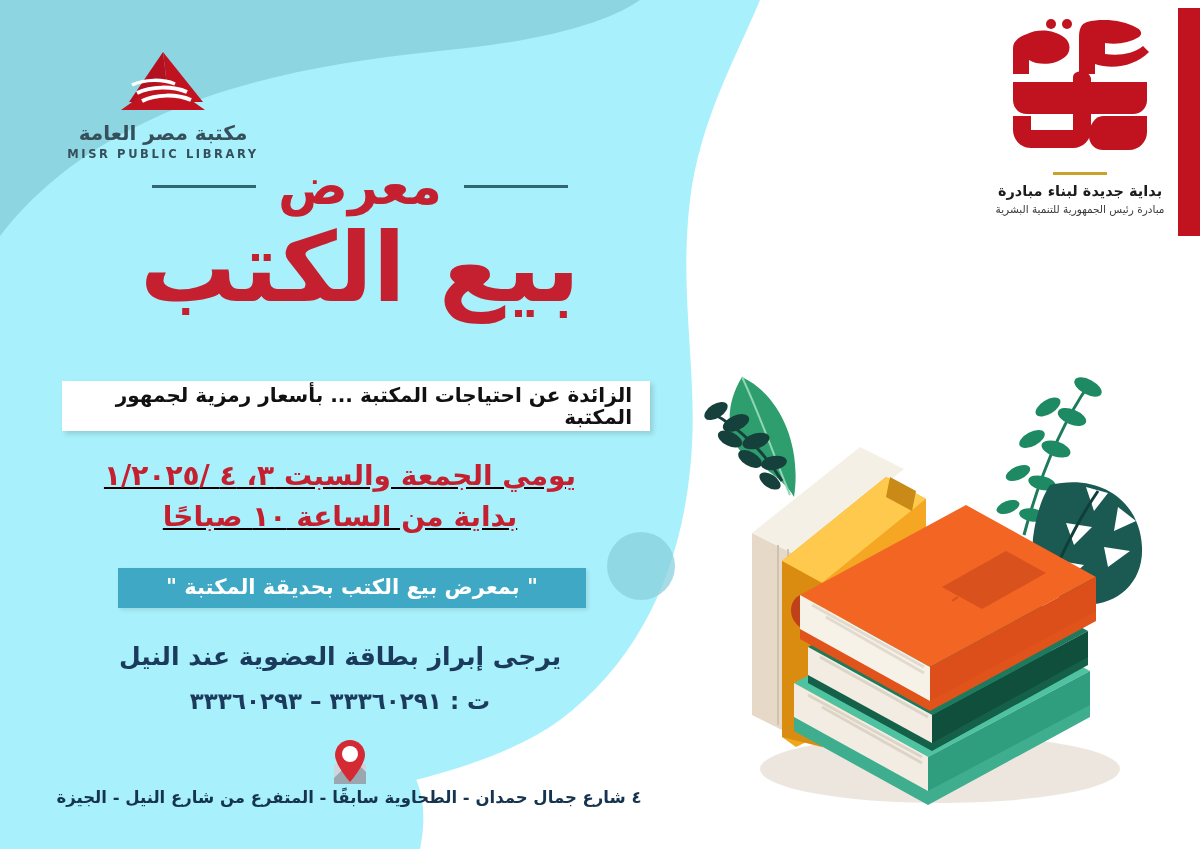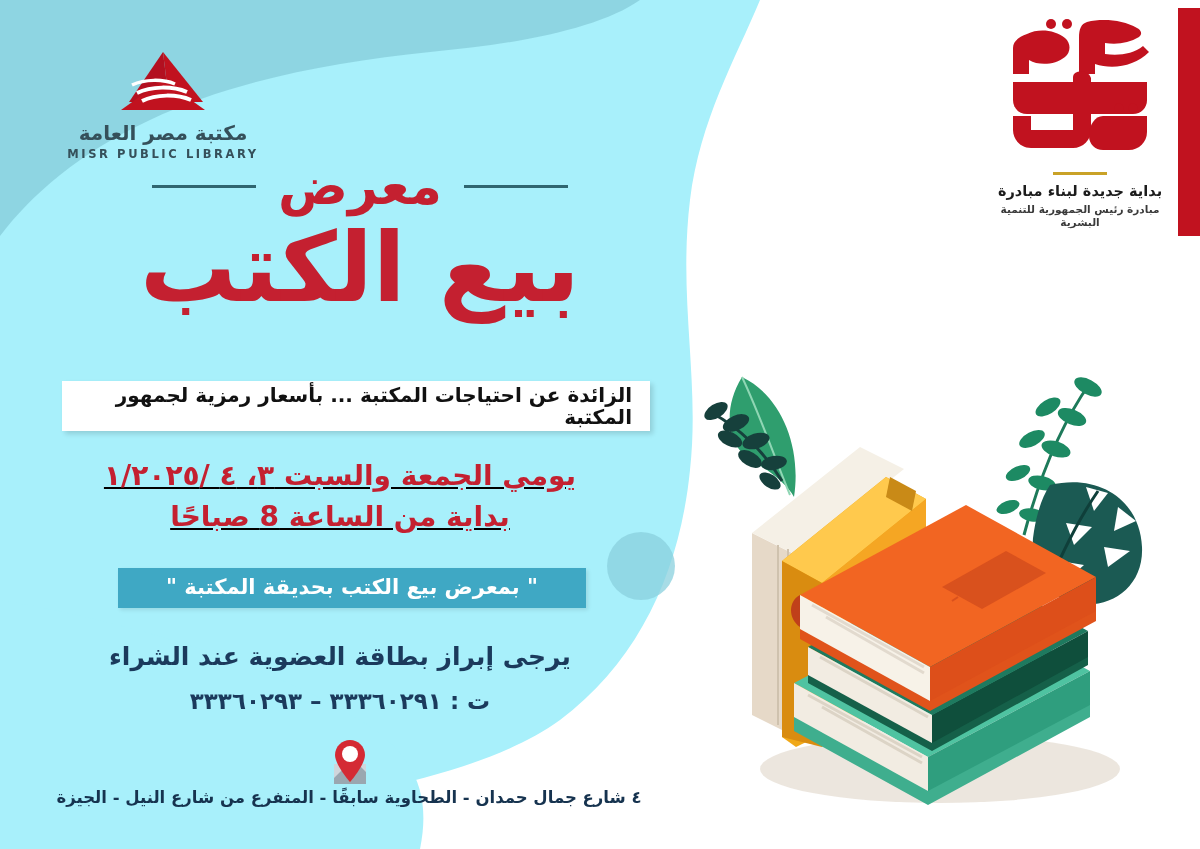--- a/index.html
+++ b/index.html
@@ -78,21 +78,21 @@
   }
   .bidaya .tag1 {
     font-size: 14.5px;
     font-weight: bold;
     color: #1c1c1c;
     direction: rtl;
     line-height: 1.2;
   }
   .bidaya .tag2 {
     font-size: 10.5px;
-    font-weight: bold;
+    font-weight: normal;
     color: #3a3a3a;
     direction: rtl;
     margin-top: 3px;
     line-height: 1.2;
   }
   .bidaya .red-bar {
     position: absolute;
     right: -22px;
     top: 0;
     width: 22px;
@@ -319,29 +319,29 @@
     </div>
     <div class="title-main">بيع الكتب</div>
   </div>
 
   <div class="subtitle-banner">
     <span class="txt">الزائدة عن احتياجات المكتبة ... بأسعار رمزية لجمهور المكتبة</span>
   </div>
 
   <div class="date-block">
     <div class="date-line">يومي الجمعة والسبت  ٣، ٤ /١/٢٠٢٥</div>
-    <div class="date-line">بداية من الساعة 8 صباحًا</div>
+    <div class="date-line">بداية من الساعة ١٠ صباحًا</div>
   </div>
 
   <div class="venue-banner">
     <span class="txt">" بمعرض بيع الكتب بحديقة المكتبة "</span>
   </div>
 
   <div class="note-block">
-    <div class="note-line">يرجى إبراز بطاقة العضوية عند الشراء</div>
+    <div class="note-line">يرجى إبراز بطاقة العضوية عند النيل</div>
     <div class="phone-line">ت : ٣٣٣٦٠٢٩١ – ٣٣٣٦٠٢٩٣</div>
   </div>
 
   <div class="pin-wrap">
     <svg width="44" height="48" viewBox="0 0 44 48">
       <rect x="6" y="26" width="32" height="20" fill="#cfd6db"></rect>
       <path d="M6 40 L16 30 L24 38 L32 28 L38 34 L38 46 L6 46 Z" fill="#9aa7b0"></path>
       <path d="M18 36 L22 44 L26 36 Z" fill="#e8b830"></path>
       <path d="M22 2 C13.7 2 7 8.7 7 17 C7 27 22 44 22 44 C22 44 37 27 37 17 C37 8.7 30.3 2 22 2 Z" fill="#d42a34"></path>
       <circle cx="22" cy="16" r="8" fill="#ffffff"></circle>

